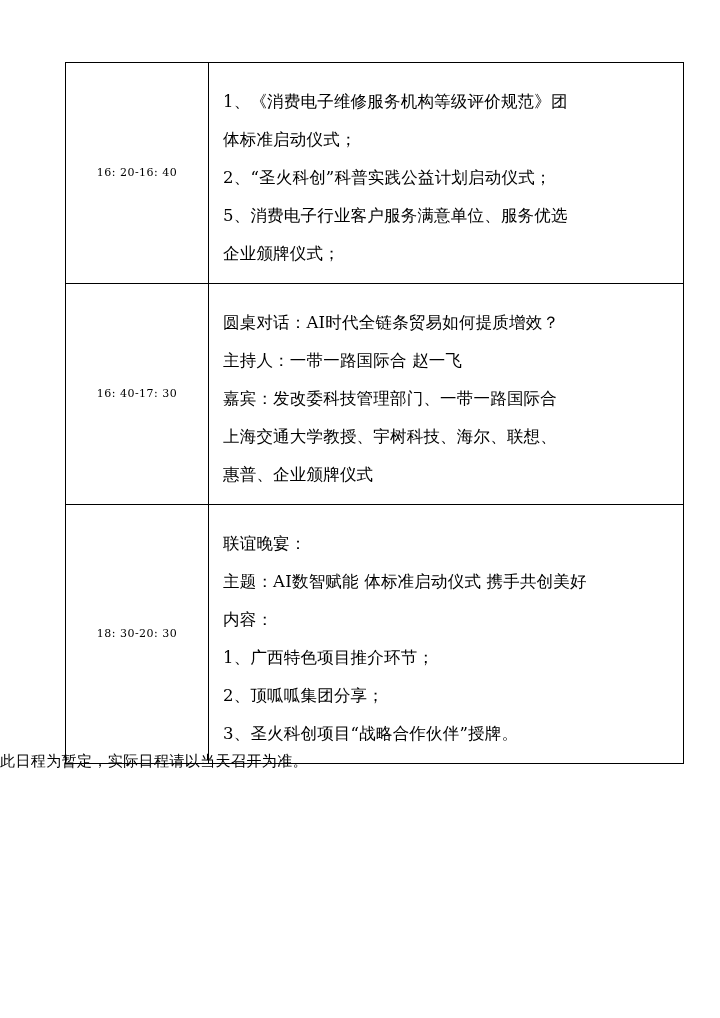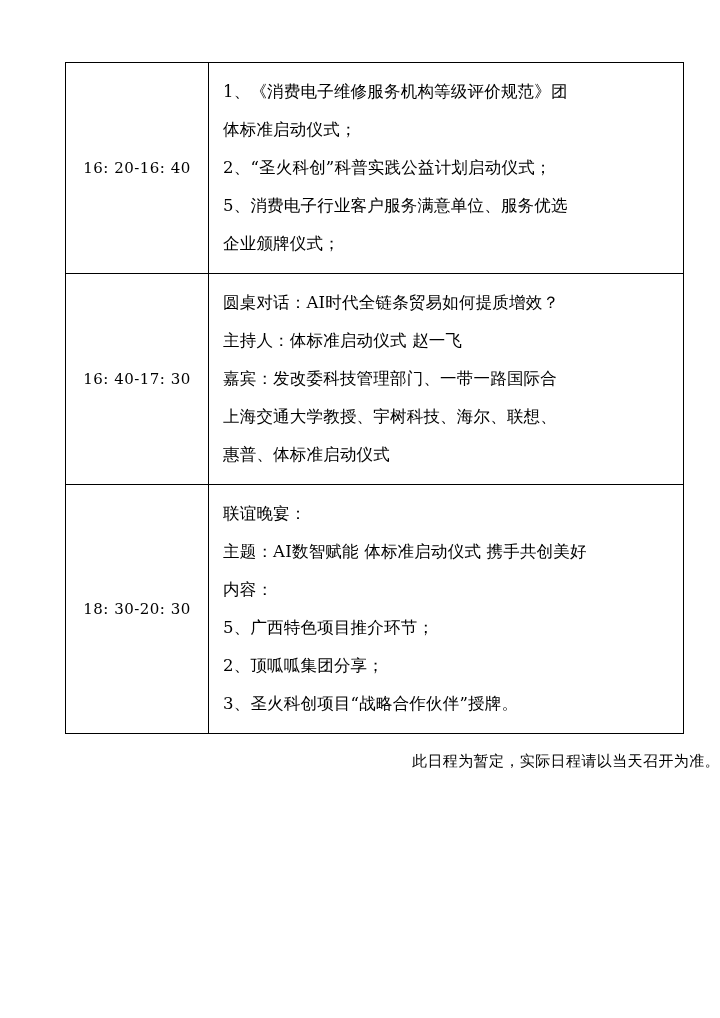--- a/index.html
+++ b/index.html
@@ -31,43 +31,43 @@
     table-layout: fixed;
   }
   .schedule-table td {
     border: 1px solid #000000;
     vertical-align: middle;
     padding: 0;
   }
   td.time-cell {
     width: 142px;
     text-align: center;
-    font-size: 15px;
+    font-size: 11px;
     font-family: "DejaVu Serif", "Liberation Serif", serif;
     letter-spacing: 0.5px;
     line-height: 1.5;
   }
   td.content-cell {
     width: 448px;
-    padding: 10px 12px 10px 14px;
+    padding: 20px 12px 10px 14px;
     vertical-align: top;
     margin-top: 35px;
   }
   .line {
     font-size: 16.5px;
     line-height: 38px;
     white-space: nowrap;
     letter-spacing: 0.2px;
   }
   .note {
     position: absolute;
     left: 0;
     top: 752px;
     width: 720px;
-    text-align: right;
+    text-align: left;
     font-size: 15px;
     letter-spacing: 0.4px;
   }
 </style>
 </head>
 <body>
 
 <div class="page">
 
   <table class="schedule-table">
@@ -79,33 +79,33 @@
           <div class="line">体标准启动仪式；</div>
           <div class="line">2、“圣火科创”科普实践公益计划启动仪式；</div>
           <div class="line">5、消费电子行业客户服务满意单位、服务优选</div>
           <div class="line">企业颁牌仪式；</div>
         </td>
       </tr>
       <tr>
         <td class="time-cell">16: 40-17: 30</td>
         <td class="content-cell">
           <div class="line">圆桌对话：AI时代全链条贸易如何提质增效？</div>
-          <div class="line">主持人：体标准启动仪式  赵一飞</div>
+          <div class="line">主持人：一带一路国际合  赵一飞</div>
           <div class="line">嘉宾：发改委科技管理部门、一带一路国际合</div>
           <div class="line">上海交通大学教授、宇树科技、海尔、联想、</div>
-          <div class="line">惠普、体标准启动仪式</div>
+          <div class="line">惠普、企业颁牌仪式</div>
         </td>
       </tr>
       <tr>
         <td class="time-cell">18: 30-20: 30</td>
         <td class="content-cell">
           <div class="line">联谊晚宴：</div>
           <div class="line">主题：AI数智赋能 体标准启动仪式 携手共创美好</div>
           <div class="line">内容：</div>
-          <div class="line">5、广西特色项目推介环节；</div>
+          <div class="line">1、广西特色项目推介环节；</div>
           <div class="line">2、顶呱呱集团分享；</div>
           <div class="line">3、圣火科创项目“战略合作伙伴”授牌。</div>
         </td>
       </tr>
     </tbody>
   </table>
 
   <div class="note">此日程为暂定，实际日程请以当天召开为准。</div>
 
 </div>

